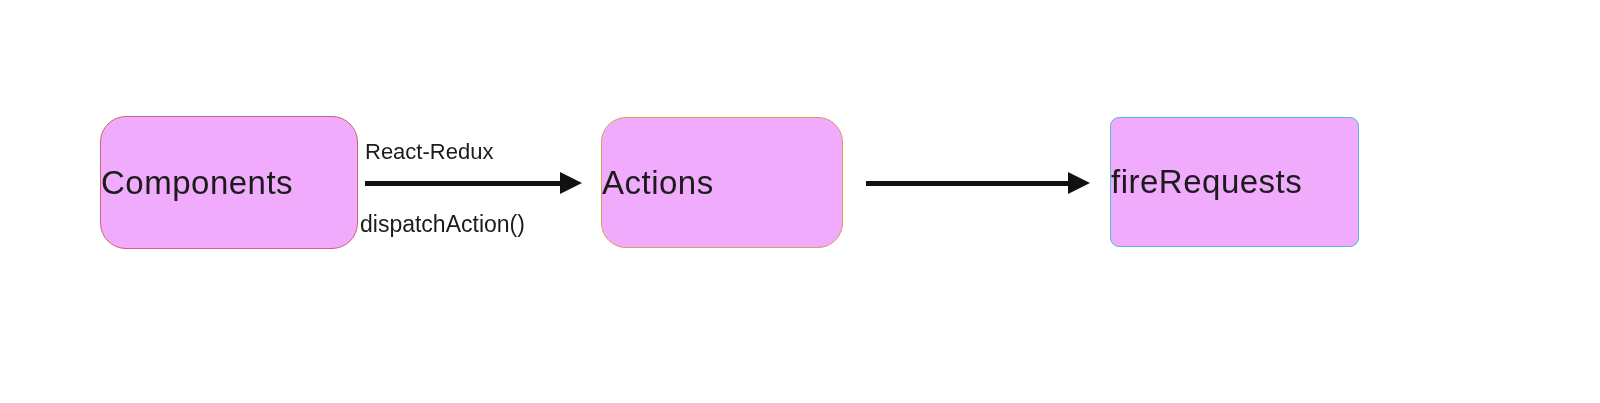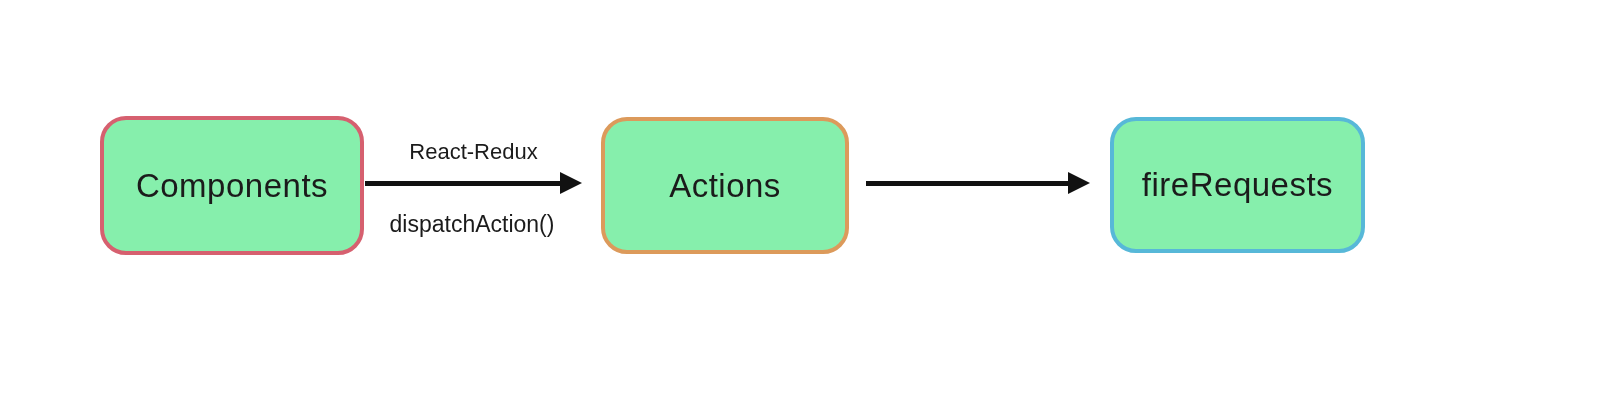--- a/index.html
+++ b/index.html
@@ -11,36 +11,35 @@
     position: relative;
     width: 1600px;
     height: 403px;
     background: #ffffff;
     overflow: hidden;
     font-family: "Liberation Sans", sans-serif;
     color: #1b1b1b;
   }
   .node {
     position: absolute;
-    background: #86efac;
-    border: 4px solid #84cc16;
+    background: #f0abfc;
+    border: 1px solid #84cc16;
     border-radius: 26px;
     display: flex;
     align-items: center;
-    justify-content: center;
   }
   .node-label {
     font-size: 33px;
     font-weight: 400;
     letter-spacing: 0.5px;
     white-space: nowrap;
   }
   #node-components   { left: 100px; top: 116px; width: 256px; height: 131px; }
   #node-actions      { left: 601px; top: 117px; width: 240px; height: 129px; }
-  #node-firerequests { left: 1110px; top: 117px; width: 247px; height: 128px; }
+  #node-firerequests { left: 1110px; top: 117px; width: 247px; height: 128px; border-radius: 9px; }
 
   .arrow-line {
     position: absolute;
     height: 5px;
     background: #111111;
   }
   .arrow-head {
     position: absolute;
     width: 0;
     height: 0;
@@ -48,21 +47,21 @@
     border-bottom: 11px solid transparent;
     border-left: 22px solid #111111;
   }
   #arrow1-line { left: 365px;  top: 181px; width: 196px; }
   #arrow1-head { left: 560px;  top: 172px; }
   #arrow2-line { left: 866px;  top: 181px; width: 202px; }
   #arrow2-head { left: 1068px; top: 172px; }
 
   .edge-label {
     position: absolute;
-    text-align: center;
+    text-align: left;
     white-space: nowrap;
     font-weight: 400;
   }
   #edge1-label-above { left: 365px; width: 217px; top: 139px; font-size: 22px; }
   #edge1-label-below { left: 360px; width: 224px; top: 211px; font-size: 23px; }
   #edge2-label-below { left: 866px; width: 224px; top: 205px; font-size: 22px; }
 </style>
 </head>
 <body>
 
@@ -70,21 +69,21 @@
 
   <div class="node" id="node-components" style="border-color: rgb(214, 96, 111);">
     <span class="node-label">Components</span>
   </div>
 
   <span class="edge-label" id="edge1-label-above">React-Redux</span>
   <div class="arrow-line" id="arrow1-line" style="background: rgb(17, 17, 17);"></div>
   <div class="arrow-head" id="arrow1-head" style="border-left-color: rgb(17, 17, 17);"></div>
   <span class="edge-label" id="edge1-label-below">dispatchAction()</span>
 
-  <div class="node" id="node-actions" style="border-color: rgb(220, 154, 91);">
+  <div class="node" id="node-actions" style="border-color: rgb(220, 154, 91); border-radius: 25px;">
     <span class="node-label">Actions</span>
   </div>
 
   <div class="arrow-line" id="arrow2-line" style="background: rgb(17, 17, 17);"></div>
   <div class="arrow-head" id="arrow2-head" style="border-left-color: rgb(17, 17, 17);"></div>
 
   <div class="node" id="node-firerequests" style="border-color: rgb(87, 184, 216);">
     <span class="node-label">fireRequests</span>
   </div>
 

